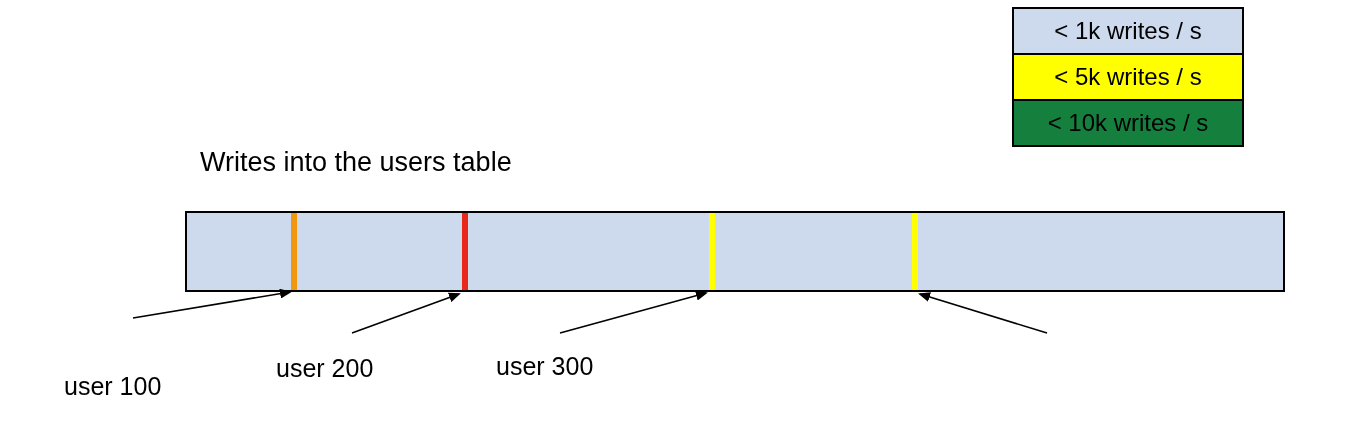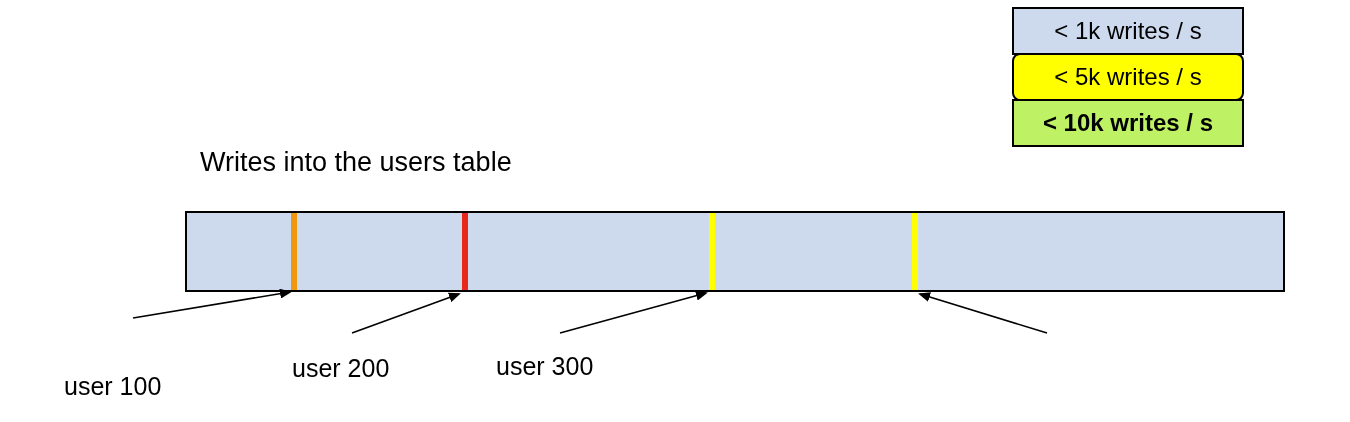--- a/index.html
+++ b/index.html
@@ -74,33 +74,33 @@
   }
 
   
   .user-label {
     position: absolute;
     font-size: 25px;
     line-height: 1.0;
     white-space: nowrap;
   }
   .user-label-100 { left: 64px;  top: 338px; margin-top: 36px; }
-  .user-label-200 { left: 292px; top: 356px; }
+  .user-label-200 { left: 276px; top: 356px; }
   .user-label-300 { left: 496px; top: 354px; }
   .user-label-400 { left: 967px; top: 355px; }
 </style>
 </head>
 <body>
 
 <div class="canvas">
 
   <div class="legend">
     <div class="legend-row" style="background-color: rgb(205, 218, 238);">&lt; 1k writes / s</div>
-    <div class="legend-row" style="background-color: rgb(255, 255, 0); border-radius: 8px;">&lt; 5k writes / s</div>
-    <div class="legend-row" style="background-color: #bef264; font-weight: bold;">&lt; 10k writes / s</div>
+    <div class="legend-row" style="background-color: rgb(255, 255, 0);">&lt; 5k writes / s</div>
+    <div class="legend-row" style="background-color: #15803d;">&lt; 10k writes / s</div>
   </div>
 
   <div class="diagram-title">Writes into the users table</div>
 
   <div class="table-bar" style="background-color: rgb(205, 218, 238);">
     <div class="marker marker-1" style="background-color: rgb(240, 151, 15);"></div>
     <div class="marker marker-2" style="background-color: rgb(232, 40, 26);"></div>
     <div class="marker marker-3" style="background-color: rgb(255, 255, 0);"></div>
     <div class="marker marker-4" style="background-color: rgb(255, 255, 0);"></div>
   </div>

